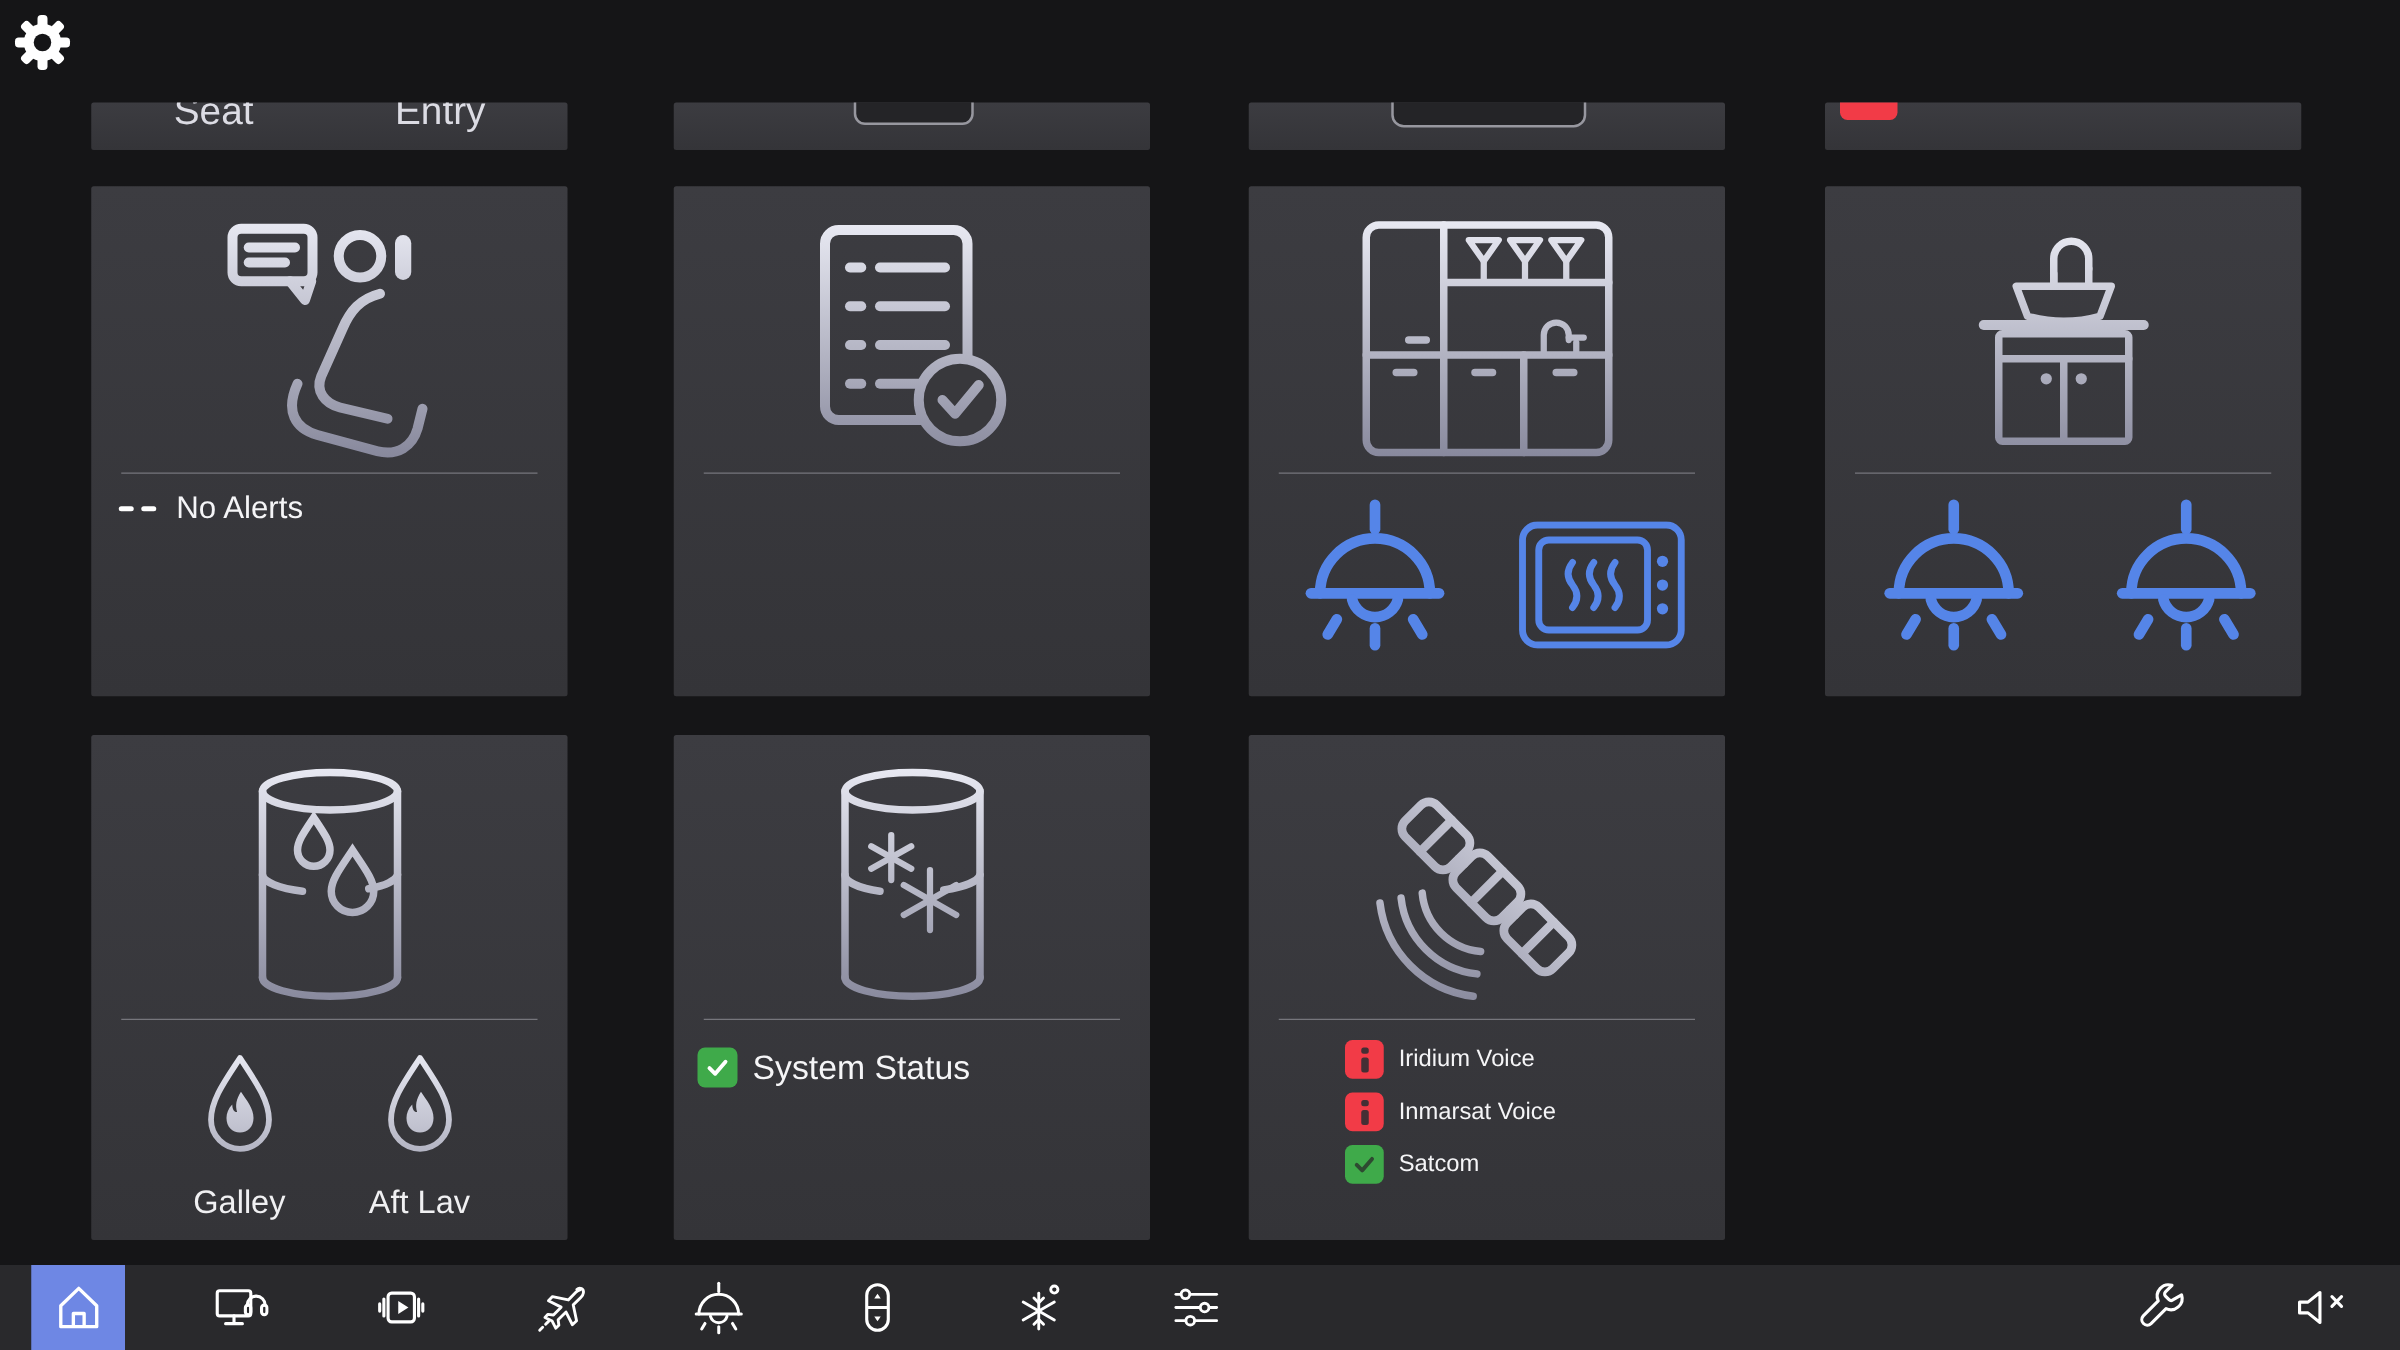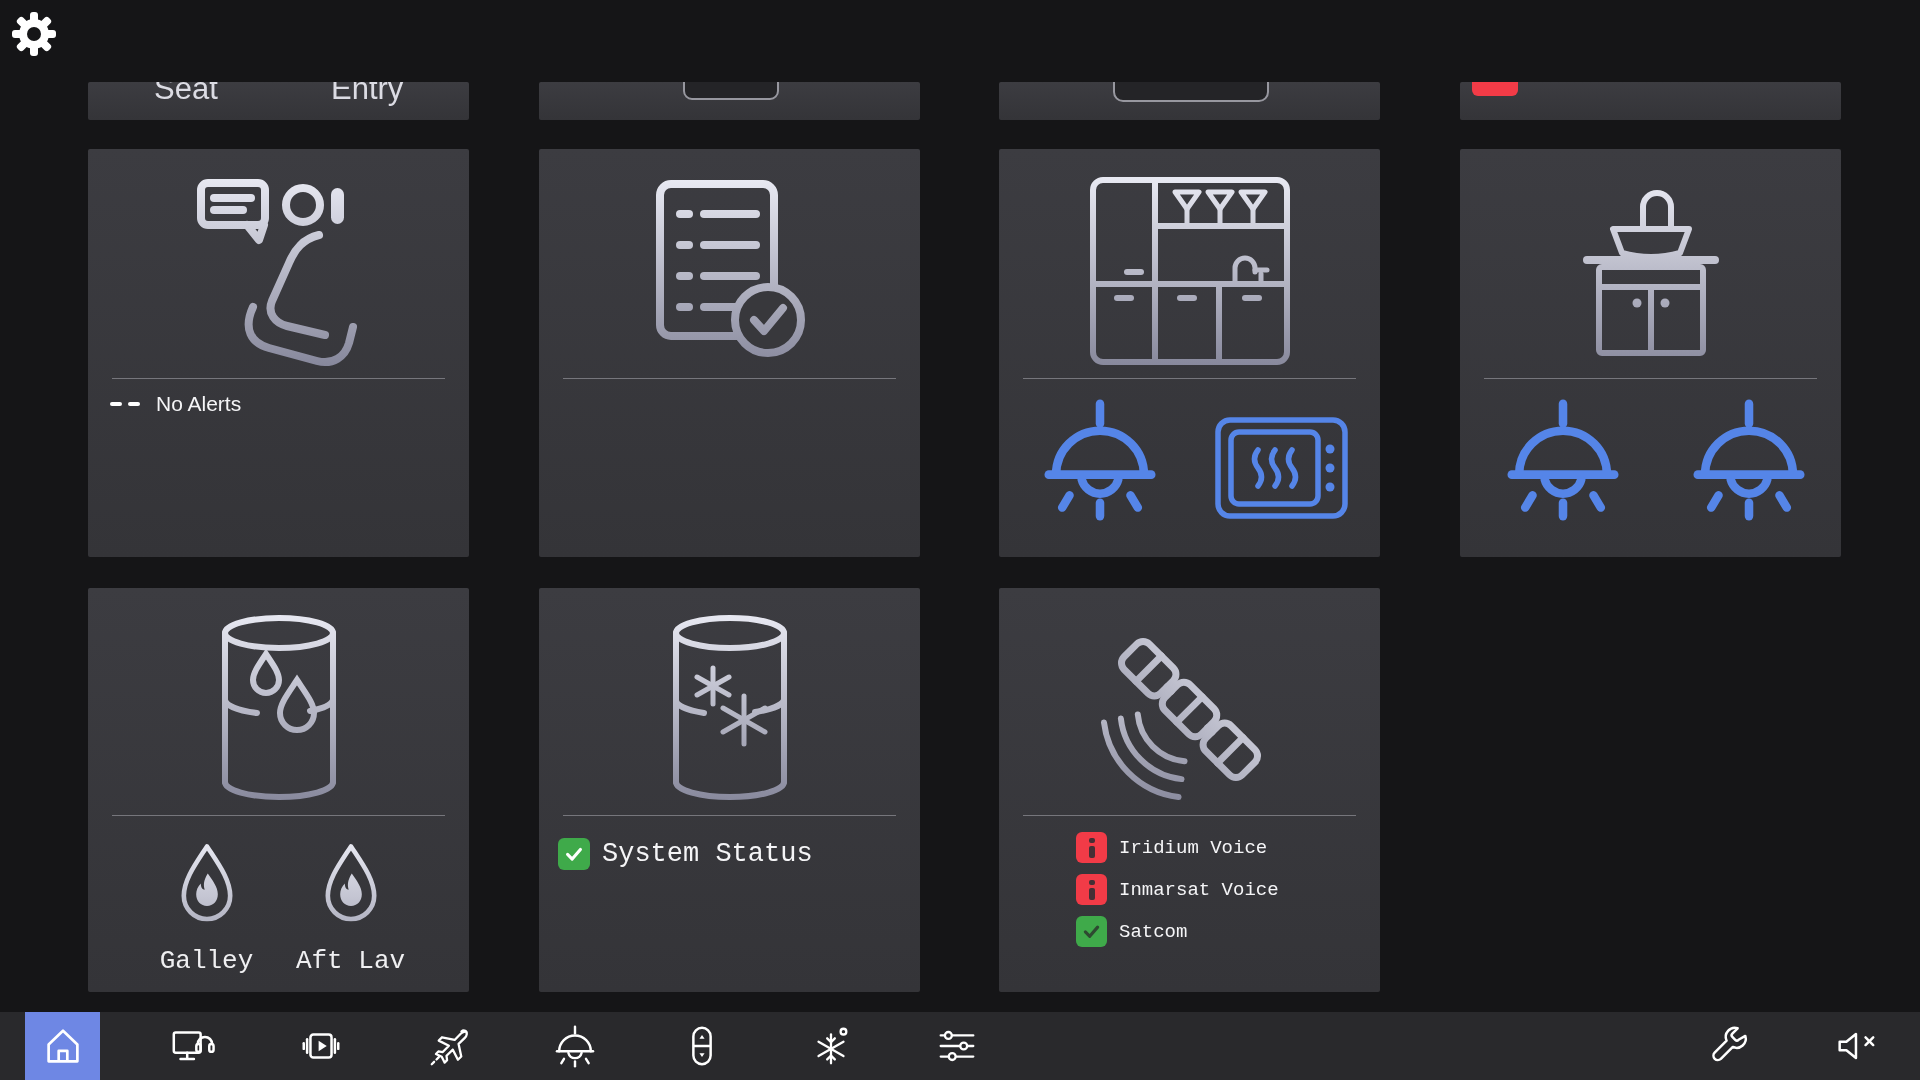--- a/index.html
+++ b/index.html
@@ -6,38 +6,38 @@
   .page{position:relative;width:1920px;height:1080px;background:#151517;overflow:hidden;
         font-family:"Liberation Sans",sans-serif;color:#f5f5f7;}
   svg{display:block;}
 
   
   .gear-btn{position:absolute;left:10px;top:10px;width:48px;height:48px;background:none;border:none;padding:0;cursor:pointer;}
 
   
   .card{position:absolute;width:381px;background:linear-gradient(180deg,#3c3c41 0%,#343438 100%);border-radius:2px;}
   .card.r1{top:149px;height:408px;}
-  .card.r2{top:588px;height:404px;font-family:Liberation Mono, monospace;}
+  .card.r2{top:588px;height:404px;}
   .card.partial{top:82px;height:38px;overflow:hidden;}
-  .c1{left:88px;} .c2{left:539px;} .c3{left:999px;} .c4{left:1460px;}
+  .c1{left:73px;} .c2{left:539px;} .c3{left:999px;} .c4{left:1460px;}
 
   .divider{position:absolute;left:24px;right:24px;height:1px;background:#76767c;}
   .r1 .divider{top:229px;} .r2 .divider{top:227px;}
   .icon-area{position:absolute;left:0;right:0;top:16px;height:212px;display:flex;align-items:center;justify-content:center;}
 
   
   .ptab{position:absolute;top:-9px;font-size:31px;color:#dcdce4;line-height:1;}
   .ptab.seat{left:66px;} .ptab.entry{left:243px;}
   .stub{position:absolute;background:#242427;border:2px solid #97979f;}
   .stub-s{left:144px;top:-26px;width:92px;height:40px;border-radius:9px;}
   .stub-l{left:114px;top:-28px;width:152px;height:44px;border-radius:10px;}
   .stub-r{left:12px;top:-8px;width:46px;height:22px;border-radius:6px;border:none;background:#f23b47;}
 
   
-  .alert-row{position:absolute;left:22px;top:243px;display:flex;align-items:center;font-size:21px;}
+  .alert-row{position:absolute;left:22px;top:243px;display:flex;align-items:center;font-size:25px;}
   .dashes{display:inline-flex;gap:6px;margin-right:16px;}
   .dashes i{display:block;width:12px;height:4px;background:#fff;border-radius:2px;}
 
   
   .sub{position:absolute;color:#5585e8;}
   .c3 .lamp1{left:40px;top:250px;} .c3 .micro{left:216px;top:268px;}
   .c4 .lamp1{left:42px;top:250px;} .c4 .lamp2{left:228px;top:250px;}
 
   
   .zones{position:absolute;left:0;top:253px;width:381px;display:flex;justify-content:center;gap:58px;}

